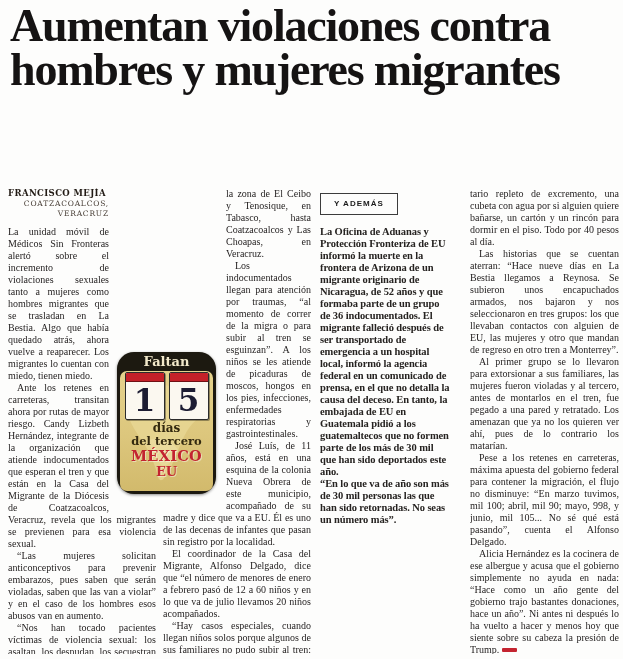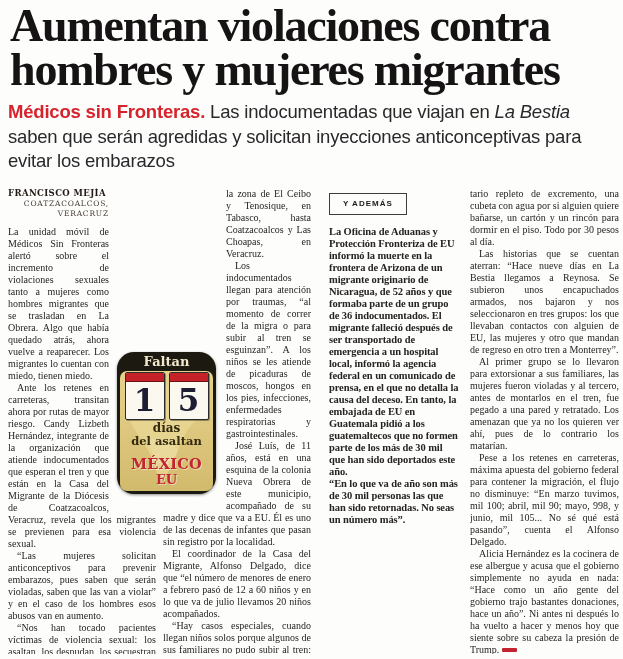--- a/index.html
+++ b/index.html
@@ -37,21 +37,21 @@
     color:#211a14;text-align:left;
   }
   .dateline{
     font:400 7.5px/10px "DejaVu Serif",serif;letter-spacing:.8px;
     color:#4a4038;text-align:right;margin-bottom:7px;
   }
   
   .cutout-right{float:right;width:43px;height:146px;margin:166px 0 4px 4px;}
   .cutout-left{float:left;width:58px;height:146px;margin:166px 5px 4px 0;}
   
-  .sidebar{position:absolute;left:329px;top:192px;width:131px;}
+  .sidebar{position:absolute;left:320px;top:192px;width:131px;}
   .ademas{
     display:inline-block;border:1.5px solid #3c3c3c;padding:6px 13px;
     font:700 8px/8px "Liberation Sans",sans-serif;letter-spacing:1px;
     color:#1b1b1b;background:#fdfdfc;
   }
   .sb-title{
     margin-top:17px;font:700 17.5px/19px "Liberation Serif",serif;
     letter-spacing:-0.4px;color:#d4242e;
   }
   .sb-body{
@@ -75,51 +75,45 @@
   .cd-pages{position:relative;display:flex;justify-content:center;gap:4px;margin-top:1px;}
   .cd-page{
     width:38px;height:46px;background:#fbf8f0;border:1px solid #2b2b2b;
     border-radius:2px;box-shadow:1px 1px 0 rgba(0,0,0,.35);overflow:hidden;
   }
   .cd-bar{height:8px;background:#c52129;border-bottom:1px solid #6f1014;}
   .cd-digit{font:700 31px/36px "DejaVu Serif",serif;color:#1d1d33;}
   .cd-unit{position:relative;margin-top:2px;font:700 12px/13px "DejaVu Serif",serif;color:#33290f;}
   .cd-caption{position:relative;font:700 11.5px/13px "DejaVu Serif",serif;color:#33290f;}
   .cd-country1{position:relative;font:700 14.5px/16px "DejaVu Serif",serif;color:#c32430;
-    text-shadow:1px 1px 0 rgba(255,255,255,.45);letter-spacing:.3px;margin-top:8px;}
+    text-shadow:1px 1px 0 rgba(255,255,255,.45);letter-spacing:.3px;}
   .cd-country2{position:relative;font:700 13px/15px "DejaVu Serif",serif;color:#c32430;
     text-shadow:1px 1px 0 rgba(255,255,255,.45);}
   
   .endmark{
     display:inline-block;width:15px;height:4px;background:#c42430;
     margin-left:3px;vertical-align:1px;border-radius:1px;
   }
 </style>
 </head>
 <body>
 
 <div id="page">
 
   <h1 class="headline" style="margin:3px;">
     <div>Aumentan violaciones contra</div>
     <div>hombres y mujeres migrantes</div>
   </h1>
 
-  <div class="deck">
-    <span class="kicker">Médicos sin Fronteras.</span>
-    <span>Las indocumentadas que viajan en</span>
-    <i>La Bestia</i>
-    <span>saben que serán agredidas y solicitan inyecciones anticonceptivas para evitar los embarazos</span>
-  </div>
 
   <div class="col col1">
     <div class="cutout-right"></div>
     <div class="byline">FRANCISCO MEJÍA</div>
     <div class="dateline">COATZACOALCOS, VERACRUZ</div>
-    <p>La unidad móvil de Médicos Sin Fronteras alertó sobre el incremento de violaciones sexuales tanto a mujeres como hombres migrantes que se trasladan en La Obrera. Algo que había quedado atrás, ahora vuelve a reaparecer. Los migrantes lo cuentan con miedo, tienen miedo.</p>
+    <p>La unidad móvil de Médicos Sin Fronteras alertó sobre el incremento de violaciones sexuales tanto a mujeres como hombres migrantes que se trasladan en La Bestia. Algo que había quedado atrás, ahora vuelve a reaparecer. Los migrantes lo cuentan con miedo, tienen miedo.</p>
     <p class="ind">Ante los retenes en carreteras, transitan ahora por rutas de mayor riesgo. Candy Lizbeth Hernández, integrante de la organización que atiende indocumentados que esperan el tren y que están en la Casa del Migrante de la Diócesis de Coatzacoalcos, Veracruz, revela que los migrantes se previenen para esa violencia sexual.</p>
     <p class="ind">“Las mujeres solicitan anticonceptivos para prevenir embarazos, pues saben que serán violadas, saben que las van a violar” y en el caso de los hombres esos abusos van en aumento.</p>
     <p class="ind">“Nos han tocado pacientes víctimas de violencia sexual: los asaltan, los desnudan, los secuestran y violentan sexualmente; nos toca otorgar medicación para prevenir infecciones de transmisión sexual, como el VIH”.</p>
 
   </div>
 
   <div class="col col2">
     <div class="cutout-left"></div>
     <p>la zona de El Ceibo y Tenosique, en Tabasco, hasta Coatzacoalcos y Las Choapas, en Veracruz.</p>
     <p class="ind">Los indocumentados llegan para atención por traumas, “al momento de correr de la migra o para subir al tren se esguinzan”. A los niños se les atiende de picaduras de moscos, hongos en los pies, infecciones, enfermedades respiratorias y gastrointestinales.</p>
@@ -140,35 +134,35 @@
         <div class="cd-page">
           <div class="cd-bar"></div>
           <div class="cd-digit">1</div>
         </div>
         <div class="cd-page">
           <div class="cd-bar"></div>
           <div class="cd-digit">5</div>
         </div>
       </div>
       <div class="cd-unit">días</div>
-      <div class="cd-caption">del asaltan</div>
+      <div class="cd-caption">del tercero</div>
       <div class="cd-country1">MÉXICO</div>
       <div class="cd-country2">EU</div>
     </div>
   </div>
 
   <div class="sidebar">
     <div class="ademas">Y ADEMÁS</div>
     <div class="sb-body">
       <p>La Oficina de Aduanas y Protección Fronteriza de EU informó la muerte en la frontera de Arizona de un migrante originario de Nicaragua, de 52 años y que formaba parte de un grupo de 36 indocumentados. El migrante falleció después de ser transportado de emergencia a un hospital local, informó la agencia federal en un comunicado de prensa, en el que no detalla la causa del deceso. En tanto, la embajada de EU en Guatemala pidió a los guatemaltecos que no formen parte de los más de 30 mil que han sido deportados este año.</p>
       <p>“En lo que va de año son más de 30 mil personas las que han sido retornadas. No seas un número más”.</p>
     </div>
   </div>
 
   <div class="col col4">
-    <p>tario repleto de excremento, una cubeta con agua por si alguien quiere bañarse, un cartón y un rincón para dormir en el piso. Todo por 30 pesos al día.</p>
+    <p>tario repleto de excremento, una cubeta con agua por si alguien quiere bañarse, un cartón y un rincón para dormir en el piso. Todo por 40 pesos al día.</p>
     <p class="ind">Las historias que se cuentan aterran: “Hace nueve días en La Bestia llegamos a Reynosa. Se subieron unos encapuchados armados, nos bajaron y nos seleccionaron en tres grupos: los que llevaban contactos con alguien de EU, las mujeres y otro que mandan de regreso en otro tren a Monterrey”.</p>
     <p class="ind">Al primer grupo se lo llevaron para extorsionar a sus familiares, las mujeres fueron violadas y al tercero, antes de montarlos en el tren, fue pegado a una pared y retratado. Los amenazan que ya no los quieren ver ahí, pues de lo contrario los matarían.</p>
     <p class="ind">Pese a los retenes en carreteras, máxima apuesta del gobierno federal para contener la migración, el flujo no disminuye: “En marzo tuvimos, mil 100; abril, mil 90; mayo, 998, y junio, mil 105... No sé qué está pasando”, cuenta el Alfonso Delgado.</p>
     <p class="ind"><span>Alicia Hernández es la cocinera de ese albergue y acusa que el gobierno simplemente no ayuda en nada: “Hace como un año gente del gobierno trajo bastantes donaciones, hace un año”. Ni antes ni después lo ha vuelto a hacer y menos hoy que siente sobre su cabeza la presión de Trump.</span><span class="endmark"></span></p>
   </div>
 
 </div>
 
 </body></html>

